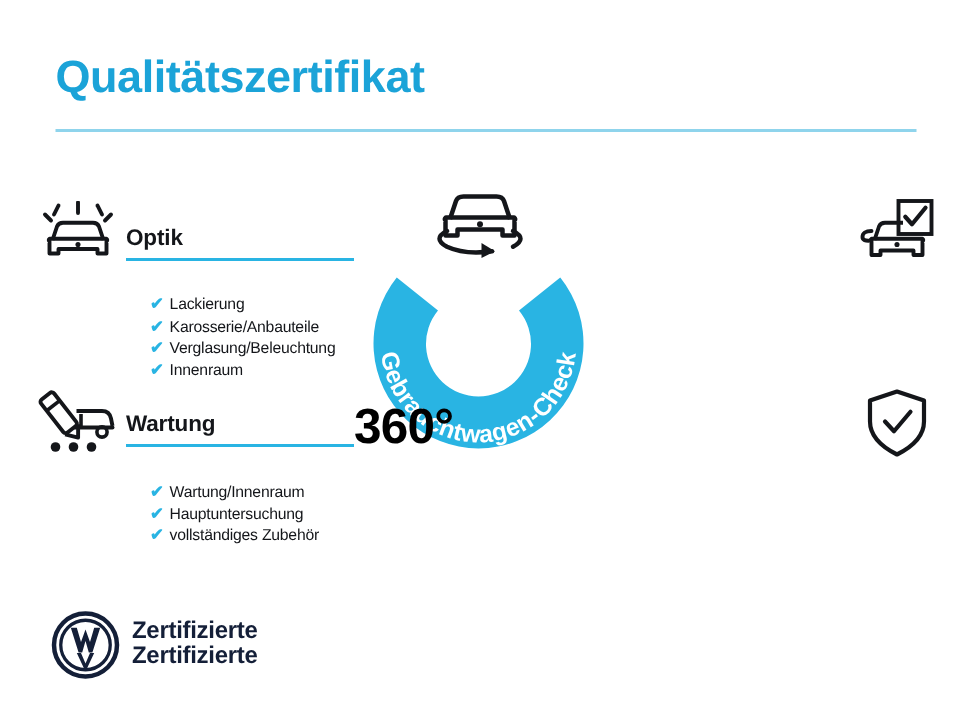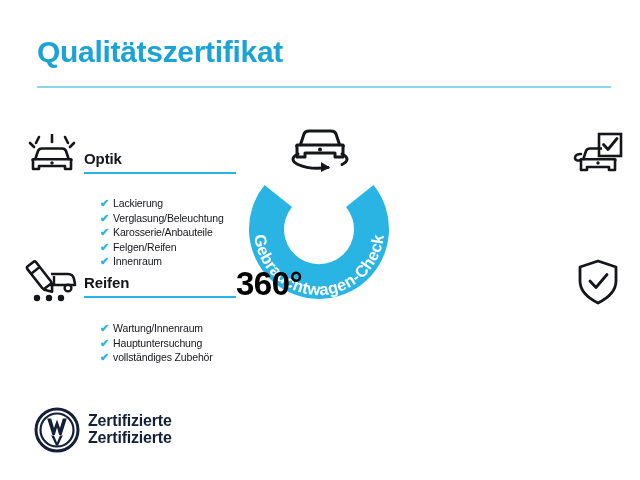--- a/index.html
+++ b/index.html
@@ -154,23 +154,22 @@
         </g>
         <path d="M9 26 L12 17 Q13 14.5 16 14.5 L36 14.5 Q39 14.5 40 17 L43 26" fill="none" stroke="#14161a" stroke-width="2.6" stroke-linejoin="round"></path>
         <path d="M7 27 Q6 26 7 25.2 L45 25.2 Q46 26 45 27 L45 35 L39 35 L39 32 L13 32 L13 35 L7 35 Z" fill="none" stroke="#14161a" stroke-width="2.6" stroke-linejoin="round"></path>
         <circle cx="26" cy="29" r="1.7" fill="#14161a"></circle>
       </svg>
     </div>
     <div class="sec-head" style="left:80px; top:150px;">Optik</div>
     <div class="sec-rule" style="left:80px; top:172px; width:152px;"></div>
     <ul class="sec-list" style="left:80px; top:180px;">
       <li><span class="chk">✔</span><span>Lackierung</span></li>
+      <li><span class="chk">✔</span><span>Karosserie/Anbauteile</span></li>
       <li><span class="chk">✔</span><span>Verglasung/Beleuchtung</span></li>
-      <li><span class="chk">✔</span><span>Karosserie/Anbauteile</span></li>
-      <li><span class="chk">✔</span><span>Felgen/Reifen</span></li>
       <li><span class="chk">✔</span><span>Innenraum</span></li>
     </ul>
   </div>
 
   <div class="section right">
     <div class="icon" style="left:568px; top:132px;">
       <svg width="52" height="46" viewBox="0 0 52 46">
         <rect x="27" y="2" width="22" height="22" fill="none" stroke="#14161a" stroke-width="2.6"></rect>
         <path d="M31.5 12.5 L36 17.5 L45 6.5" fill="none" stroke="#14161a" stroke-width="2.8" stroke-linecap="round" stroke-linejoin="round"></path>
         <path d="M11 28 L14 19 Q15 16.5 18 16.5 L30 16.5" fill="none" stroke="#14161a" stroke-width="2.6" stroke-linejoin="round"></path>
@@ -192,21 +191,21 @@
         </g>
         <path d="M27 16 L44 16 Q49 16 50 21 L51 26" fill="none" stroke="#14161a" stroke-width="2.6" stroke-linejoin="round"></path>
         <path d="M26 27 L51 27" stroke="#14161a" stroke-width="2.6" stroke-linecap="round"></path>
         <path d="M30 18 L30 27" stroke="#14161a" stroke-width="2.4"></path>
         <circle cx="44" cy="30" r="3.4" fill="none" stroke="#14161a" stroke-width="2.4"></circle>
         <circle cx="13" cy="40" r="3.2" fill="#14161a"></circle>
         <circle cx="25" cy="40" r="3.2" fill="#14161a"></circle>
         <circle cx="37" cy="40" r="3.2" fill="#14161a"></circle>
       </svg>
     </div>
-    <div class="sec-head" style="left:80px; top:274px;">Reifen</div>
+    <div class="sec-head" style="left:80px; top:274px;">Wartung</div>
     <div class="sec-rule" style="left:80px; top:296px; width:152px;"></div>
     <ul class="sec-list" style="left:80px; top:305px;">
       <li><span class="chk">✔</span><span>Wartung/Innenraum</span></li>
       <li><span class="chk">✔</span><span>Hauptuntersuchung</span></li>
       <li><span class="chk">✔</span><span>vollständiges Zubehör</span></li>
     </ul>
   </div>
 
   <div class="section right">
     <div class="icon" style="left:572px; top:258px;">

